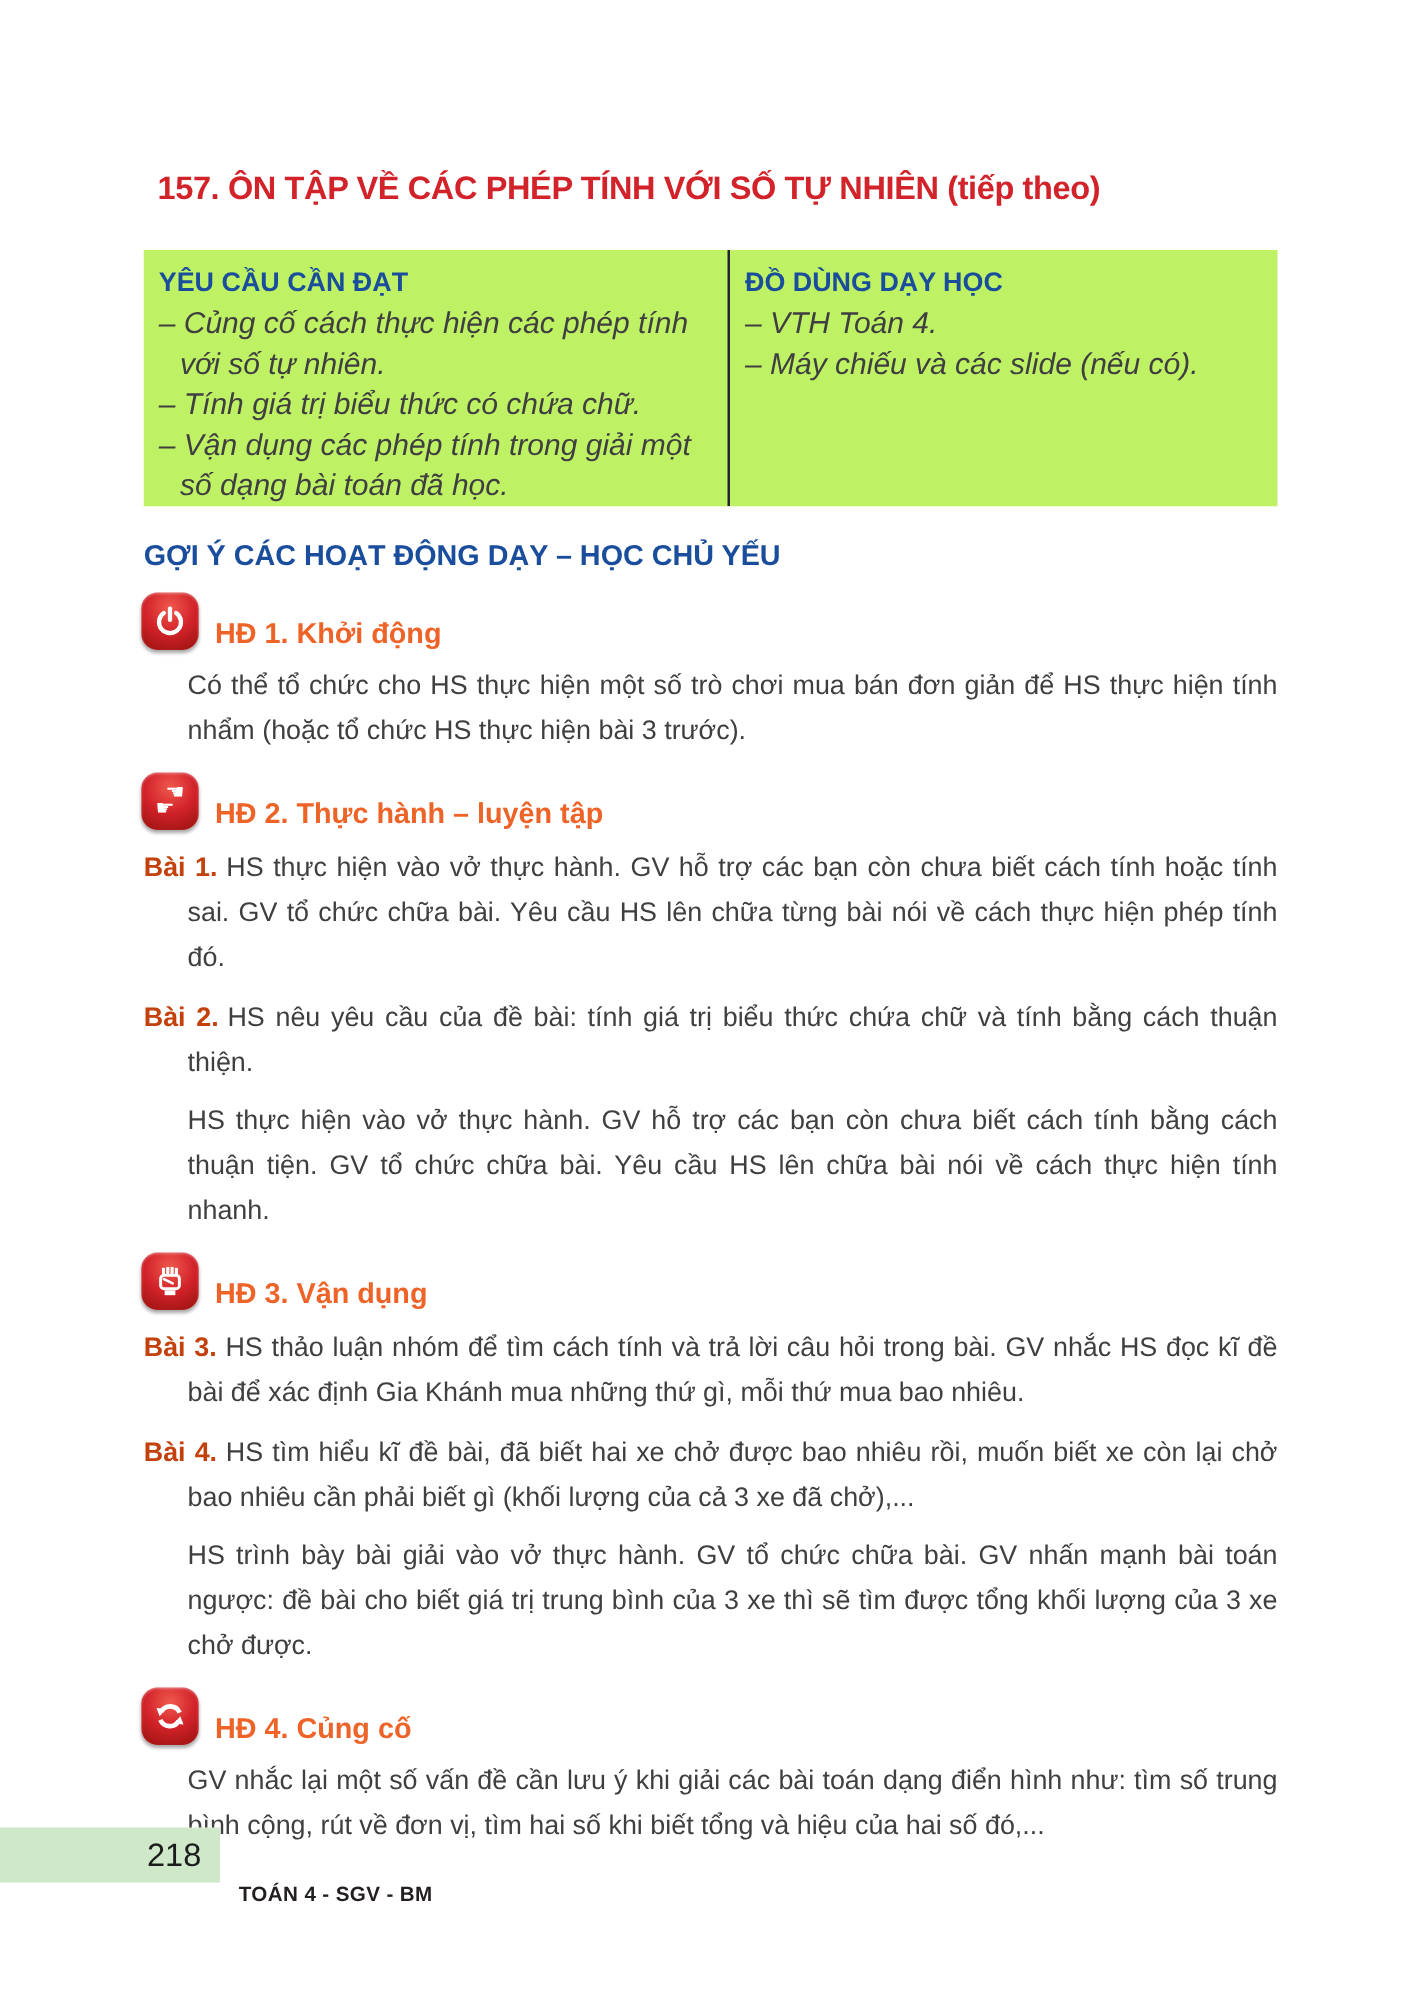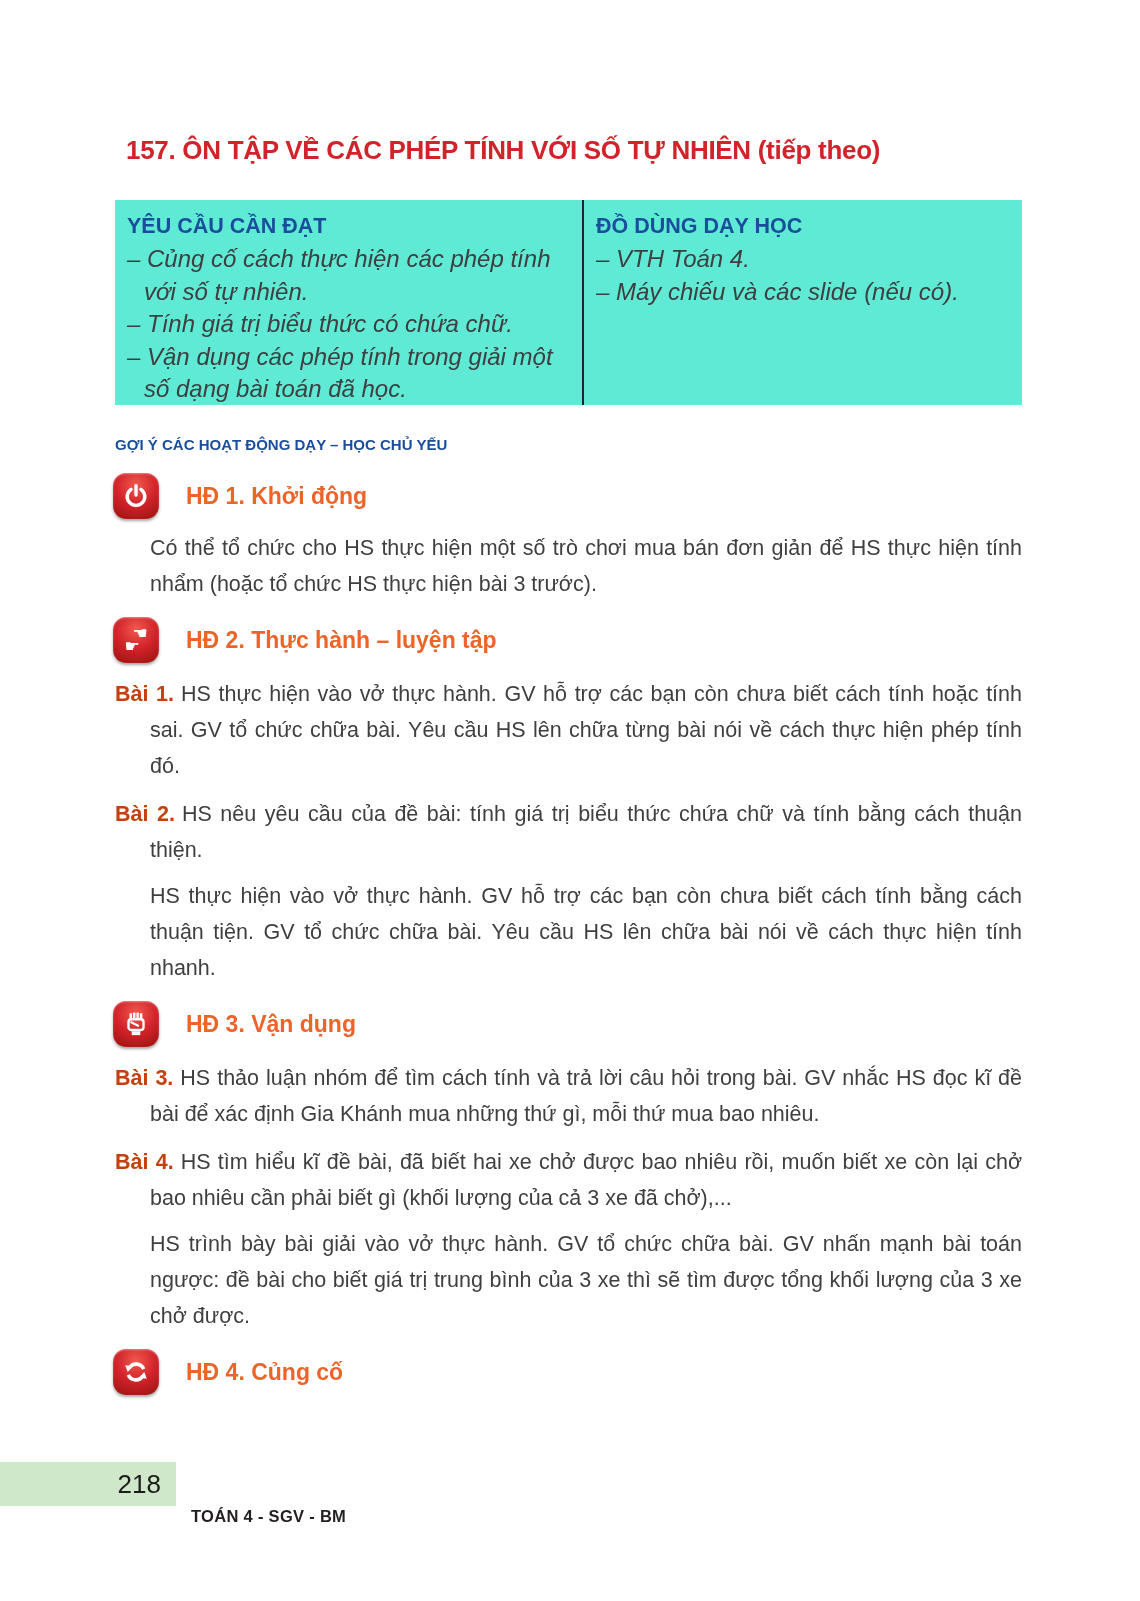--- a/index.html
+++ b/index.html
@@ -3,32 +3,32 @@
 <meta charset="utf-8">
 <style>
   html,body{margin:0;padding:0;background:#ffffff;}
   body{font-family:"Liberation Sans","DejaVu Sans",sans-serif;color:#3f3e40;}
   .page{position:relative;width:1140px;height:1601px;margin:0 auto;background:#ffffff;overflow:hidden;}
   .content{padding:124px 118px 0 115px;}
 
   .lesson-title{margin:11px;text-align:left;font-size:26px;font-weight:bold;color:#d2232a;letter-spacing:-0.3px;line-height:1.2;}
 
   
-  .info-box{display:flex;margin-top:34px;background:#5eead4;height:205px;box-sizing:border-box;overflow:hidden;}
+  .info-box{display:flex;margin-top:34px;background:#bef264;height:205px;box-sizing:border-box;overflow:hidden;}
   .ib-col{box-sizing:border-box;}
   .ib-left{width:467px;padding:9px 14px 0 12px;}
   .ib-divider{width:2px;background:#23242e;flex:0 0 auto;}
   .ib-right{flex:1;padding:9px 12px 0 12px;}
   .ib-header{font-weight:bold;color:#1a4e9c;font-size:21.5px;line-height:34px;}
   .ib-item{font-style:italic;font-size:24px;line-height:32.5px;padding-left:17px;text-indent:-17px;color:#3f3e40;}
 
-  .section-heading{margin:26px 0 0;font-size:15px;font-weight:bold;color:#1a4e9c;line-height:27px;}
+  .section-heading{margin:26px 0 0;font-size:23px;font-weight:bold;color:#1a4e9c;line-height:27px;}
 
   
-  .hd-row{display:flex;align-items:center;gap:27px;margin:14px 0 0 -2px;height:48px;}
+  .hd-row{display:flex;align-items:flex-end;gap:13px;margin:14px 0 0 -2px;height:48px;}
   .hd-icon{width:46px;height:46px;border-radius:13px;flex:0 0 auto;
     background:radial-gradient(circle at 50% 26%, #f0594e 0%, #d2232a 48%, #98110e 100%);
     box-shadow:0 2px 3px rgba(0,0,0,.35), inset 0 1px 2px rgba(255,255,255,.4);
     display:flex;flex-direction:column;align-items:center;justify-content:center;}
   .hd-title{font-size:23px;font-weight:bold;color:#ee6428;}
   .hand{color:#ffffff;font-family:"DejaVu Sans",sans-serif;font-size:17px;line-height:13px;display:block;}
   .hand-top{transform:translateX(4px);}
   .hand-bottom{transform:translateX(-4px);}
 
   
@@ -112,20 +112,21 @@
       <span class="hd-icon">
         <svg viewBox="0 0 28 28" width="30" height="30" aria-hidden="true">
           <path d="M21.2 11.3 A7.6 7.6 0 0 0 7.5 10.6" stroke="#fff" stroke-width="3.4" fill="none"></path>
           <polygon points="3.9,7.8 11,8.6 6.3,14" fill="#fff"></polygon>
           <path d="M6.8 16.7 A7.6 7.6 0 0 0 20.5 17.4" stroke="#fff" stroke-width="3.4" fill="none"></path>
           <polygon points="24.1,20.2 17,19.4 21.7,14" fill="#fff"></polygon>
         </svg>
       </span>
       <span class="hd-title">HĐ 4. Củng cố</span>
     </div>
+    <p class="para">GV nhắc lại một số vấn đề cần lưu ý khi giải các bài toán dạng điển hình như: tìm số trung bình cộng, rút về đơn vị, tìm hai số khi biết tổng và hiệu của hai số đó,...</p>
 
   </div>
 
   <div class="footer-green">
     <span>218</span>
   </div>
   <div class="footer-label">TOÁN 4 - SGV - BM</div>
 </div>
 
 </body></html>

